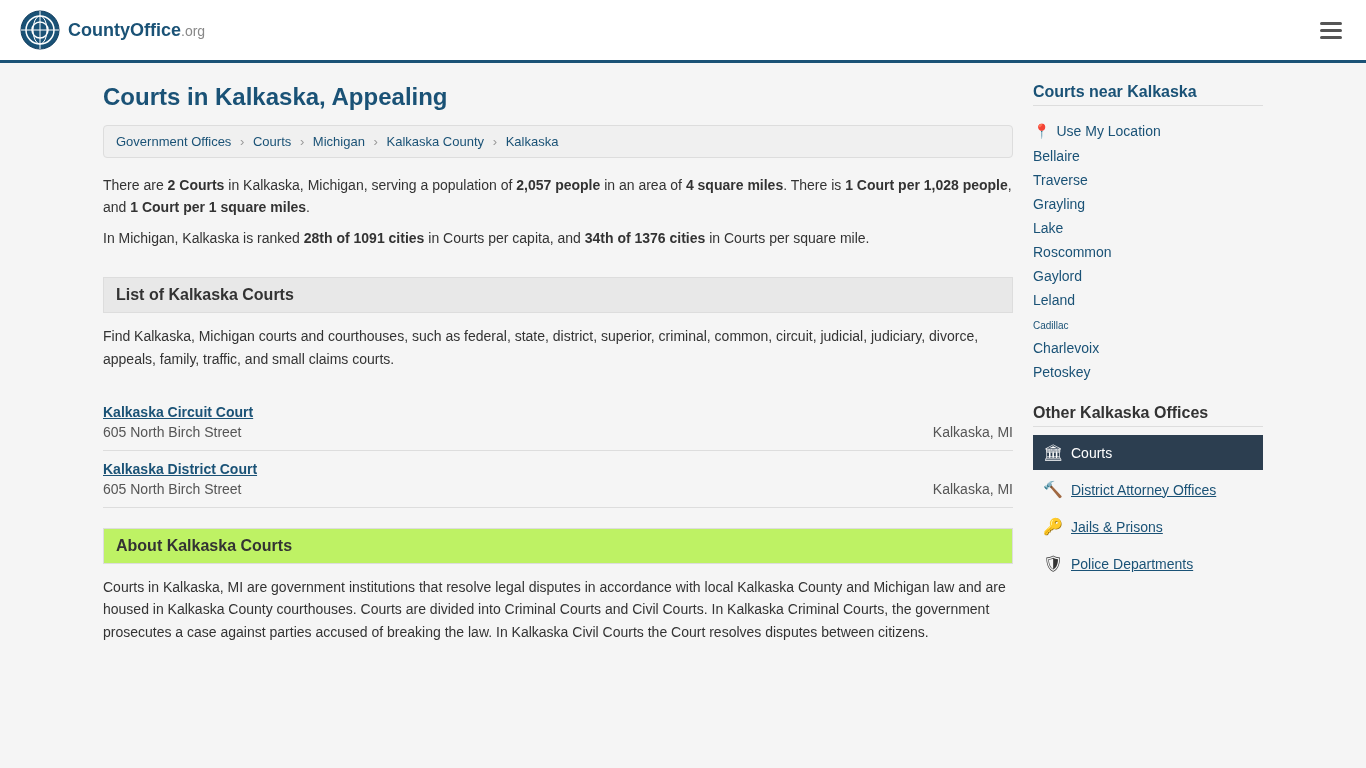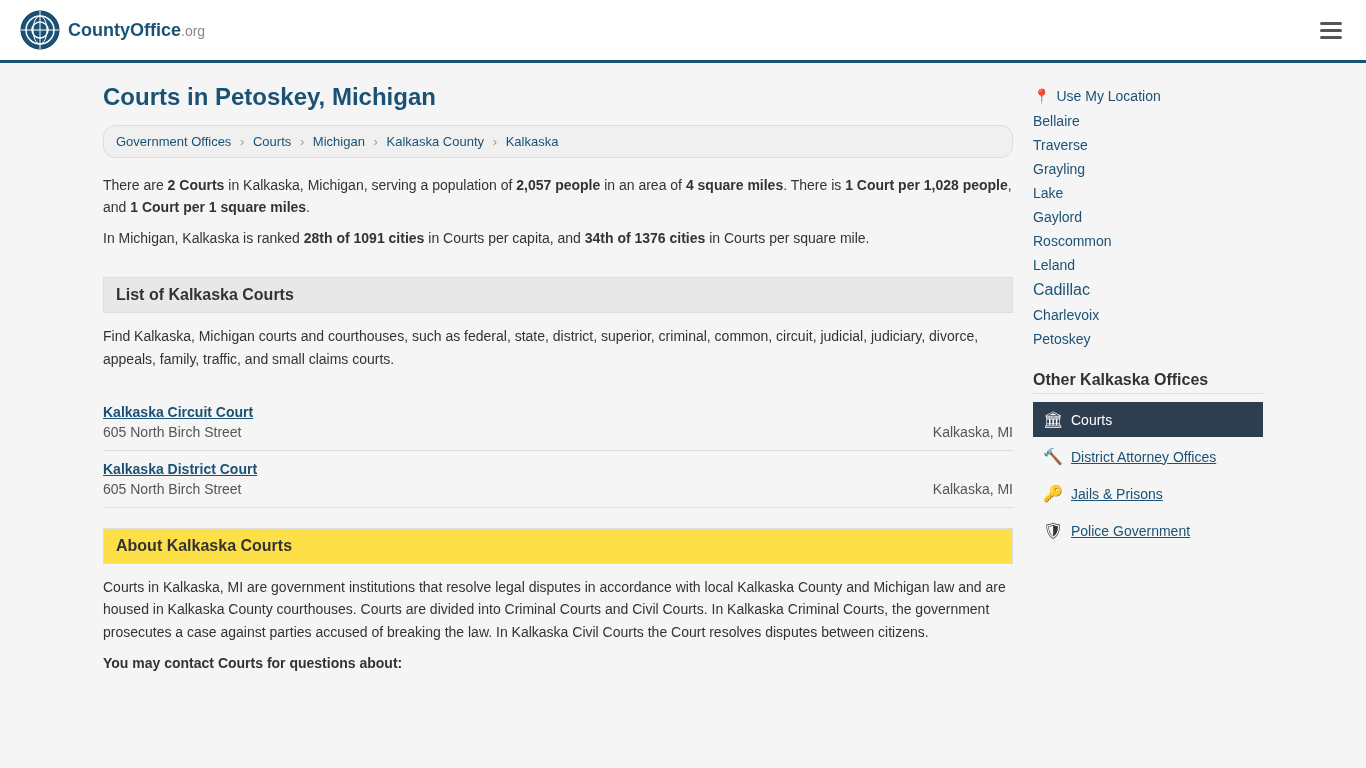--- a/index.html
+++ b/index.html
@@ -208,23 +208,23 @@
     <div class="menu-bar"></div>
     <div class="menu-bar"></div>
     <div class="menu-bar"></div>
   </button>
 </div>
 
 <div id="main-container">
 
   <div id="content-area">
 
-    <h1 id="page-title" style="font-size:24px;font-weight:bold;color:#1a5276;margin-bottom:14px;">Courts in Petoskey, Michigan</h1>
-
-    <div id="breadcrumb" style="background:#f0f0f0;padding:8px 12px;border:1px solid #ddd;border-radius:12px;margin-bottom:16px;font-size:13px;">
+    <h1 id="page-title" style="font-size:24px;font-weight:bold;color:#1a5276;margin-bottom:14px;">Courts in Kalkaska, Appealing</h1>
+
+    <div id="breadcrumb" style="background:#f0f0f0;padding:8px 12px;border:1px solid #ddd;border-radius:4px;margin-bottom:16px;font-size:13px;">
       <a href="#" style="color:#1a5276;text-decoration:none;">Government Offices</a>
       <span style="margin:0 5px;color:#999;">›</span>
       <a href="#" style="color:#1a5276;text-decoration:none;">Courts</a>
       <span style="margin:0 5px;color:#999;">›</span>
       <a href="#" style="color:#1a5276;text-decoration:none;">Michigan</a>
       <span style="margin:0 5px;color:#999;">›</span>
       <a href="#" style="color:#1a5276;text-decoration:none;">Kalkaska County</a>
       <span style="margin:0 5px;color:#999;">›</span>
       <a href="#" style="color:#1a5276;text-decoration:none;">Kalkaska</a>
     </div>
@@ -257,46 +257,46 @@
       <div class="court-item" style="border-bottom:1px solid #ddd;padding:10px 0;">
         <div style="font-weight:bold;color:#1a5276;text-decoration:underline;cursor:pointer;font-size:14px;">Kalkaska District Court</div>
         <div class="court-detail-row" style="display:flex;justify-content:space-between;margin-top:4px;color:#555;">
           <span>605 North Birch Street</span>
           <span>Kalkaska, MI</span>
         </div>
       </div>
     </div>
 
     <div id="about-section" style="margin-top:20px;">
-      <div class="section-header" style="background:#fde047;padding:8px 12px;border:1px solid #ddd;font-size:16px;font-weight:bold;color:#333;margin-bottom:12px;">
+      <div class="section-header" style="background:#bef264;padding:8px 12px;border:1px solid #ddd;font-size:16px;font-weight:bold;color:#333;margin-bottom:12px;">
         <span>About Kalkaska Courts</span>
       </div>
       <p class="about-text" style="margin-bottom:12px;line-height:1.6;">Courts in Kalkaska, MI are government institutions that resolve legal disputes in accordance with local Kalkaska County and Michigan law and are housed in Kalkaska County courthouses. Courts are divided into Criminal Courts and Civil Courts. In Kalkaska Criminal Courts, the government prosecutes a case against parties accused of breaking the law. In Kalkaska Civil Courts the Court resolves disputes between citizens.</p>
-      <p class="contact-bold" style="font-weight:bold;margin-bottom:8px;">You may contact Courts for questions about:</p>
     </div>
 
   </div>
 
   <div id="sidebar" style="width:230px;flex-shrink:0;">
 
     <div id="sidebar-nearby" style="margin-bottom:20px;">
+      <div class="sidebar-section-title" style="font-size:16px;font-weight:bold;color:#1a5276;margin-bottom:12px;padding-bottom:4px;border-bottom:1px solid #ddd;">Courts near Kalkaska</div>
 
       <div class="sidebar-link" style="display:flex;align-items:center;gap:6px;padding:5px 0;color:#1a5276;text-decoration:none;cursor:pointer;font-size:14px;">
         <span style="color:#c0392b;">📍</span>
         <span>Use My Location</span>
       </div>
 
       <div style="padding:4px 0;"><a href="#" style="color:#1a5276;text-decoration:none;font-size:14px;">Bellaire</a></div>
       <div style="padding:4px 0;"><a href="#" style="color:#1a5276;text-decoration:none;font-size:14px;">Traverse</a></div>
       <div style="padding:4px 0;"><a href="#" style="color:#1a5276;text-decoration:none;font-size:14px;">Grayling</a></div>
       <div style="padding:4px 0;"><a href="#" style="color:#1a5276;text-decoration:none;font-size:14px;">Lake</a></div>
+      <div style="padding:4px 0;"><a href="#" style="color:#1a5276;text-decoration:none;font-size:14px;">Roscommon</a></div>
       <div style="padding:4px 0;"><a href="#" style="color:#1a5276;text-decoration:none;font-size:14px;">Gaylord</a></div>
-      <div style="padding:4px 0;"><a href="#" style="color:#1a5276;text-decoration:none;font-size:14px;">Roscommon</a></div>
       <div style="padding:4px 0;"><a href="#" style="color:#1a5276;text-decoration:none;font-size:14px;">Leland</a></div>
-      <div style="padding:4px 0;"><a href="#" style="color:#1a5276;text-decoration:none;font-size:16px;">Cadillac</a></div>
+      <div style="padding:4px 0;"><a href="#" style="color:#1a5276;text-decoration:none;font-size:10px;">Cadillac</a></div>
       <div style="padding:4px 0;"><a href="#" style="color:#1a5276;text-decoration:none;font-size:14px;">Charlevoix</a></div>
       <div style="padding:4px 0;"><a href="#" style="color:#1a5276;text-decoration:none;font-size:14px;">Petoskey</a></div>
     </div>
 
     <div id="other-offices">
       <div class="sidebar-section-title" style="font-size:16px;font-weight:bold;color:#333;margin-bottom:8px;padding-bottom:4px;border-bottom:1px solid #ddd;">Other Kalkaska Offices</div>
 
       <div style="display:flex;align-items:center;gap:8px;padding:8px 10px;cursor:pointer;background:#2c3e50;color:white;margin-bottom:2px;">
         <span style="font-size:16px;width:20px;text-align:center;">🏛</span>
         <span style="color:white;font-size:14px;">Courts</span>
@@ -307,19 +307,19 @@
         <span style="color:#1a5276;font-size:14px;text-decoration:underline;">District Attorney Offices</span>
       </div>
 
       <div style="display:flex;align-items:center;gap:8px;padding:8px 10px;cursor:pointer;margin-bottom:2px;">
         <span style="font-size:16px;width:20px;text-align:center;">🔑</span>
         <span style="color:#1a5276;font-size:14px;text-decoration:underline;">Jails &amp; Prisons</span>
       </div>
 
       <div style="display:flex;align-items:center;gap:8px;padding:8px 10px;cursor:pointer;margin-bottom:2px;">
         <span style="font-size:16px;width:20px;text-align:center;">🛡</span>
-        <span style="color:#1a5276;font-size:14px;text-decoration:underline;">Police Government</span>
+        <span style="color:#1a5276;font-size:14px;text-decoration:underline;">Police Departments</span>
       </div>
     </div>
 
   </div>
 
 </div>
 
 </body></html>

